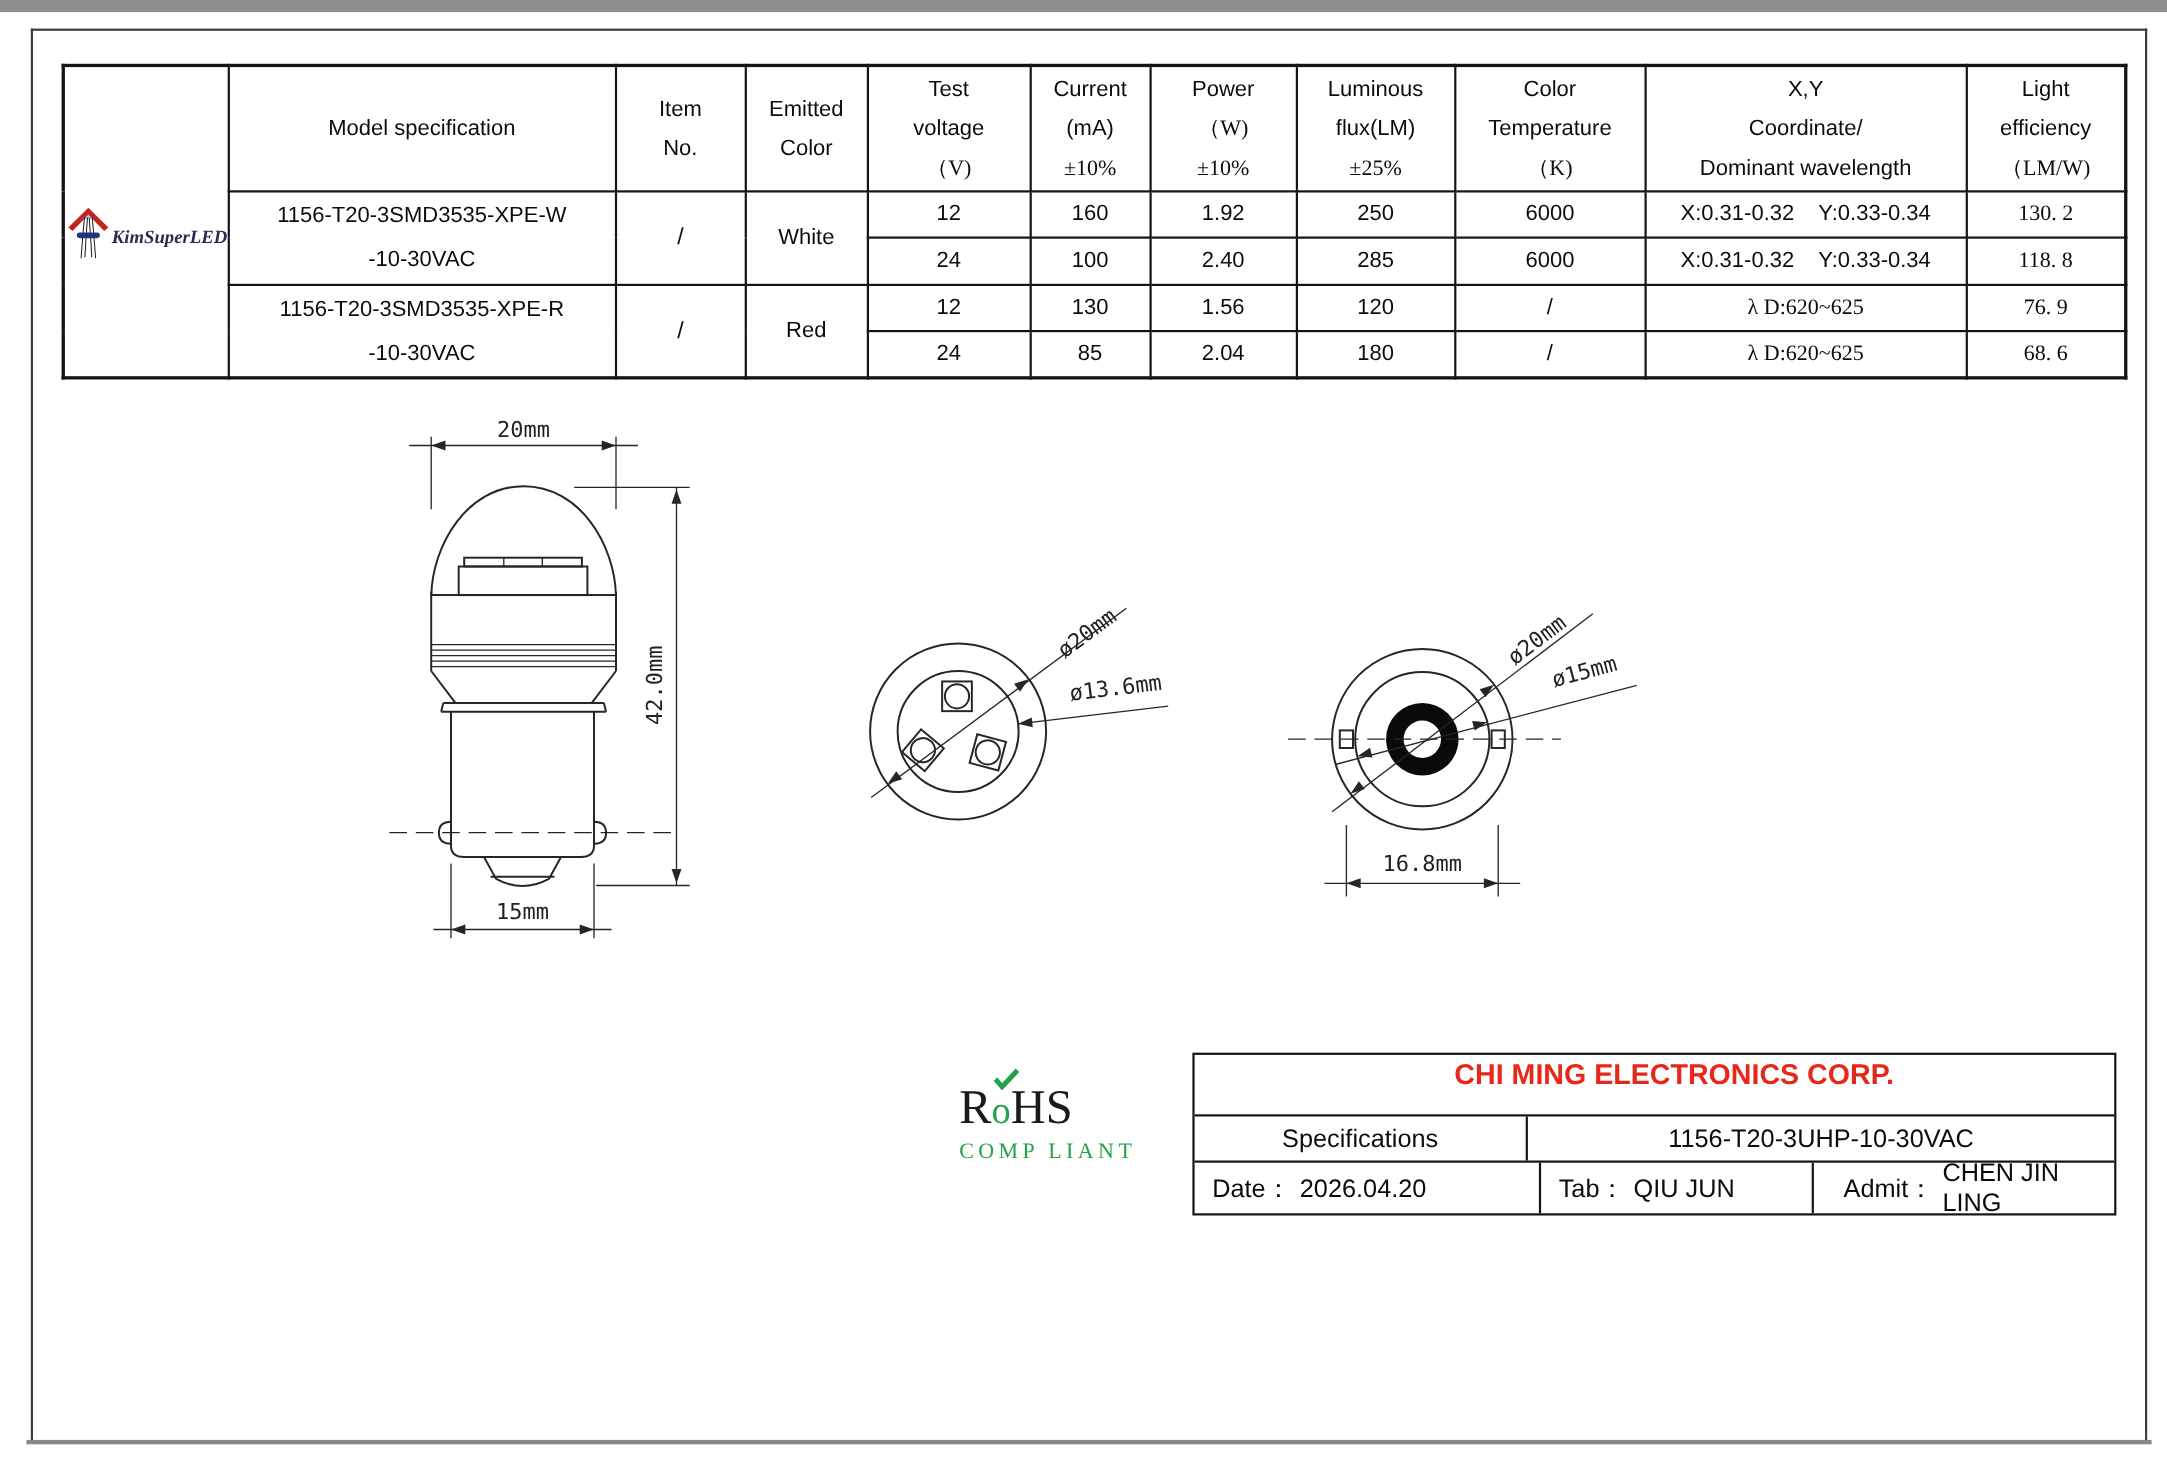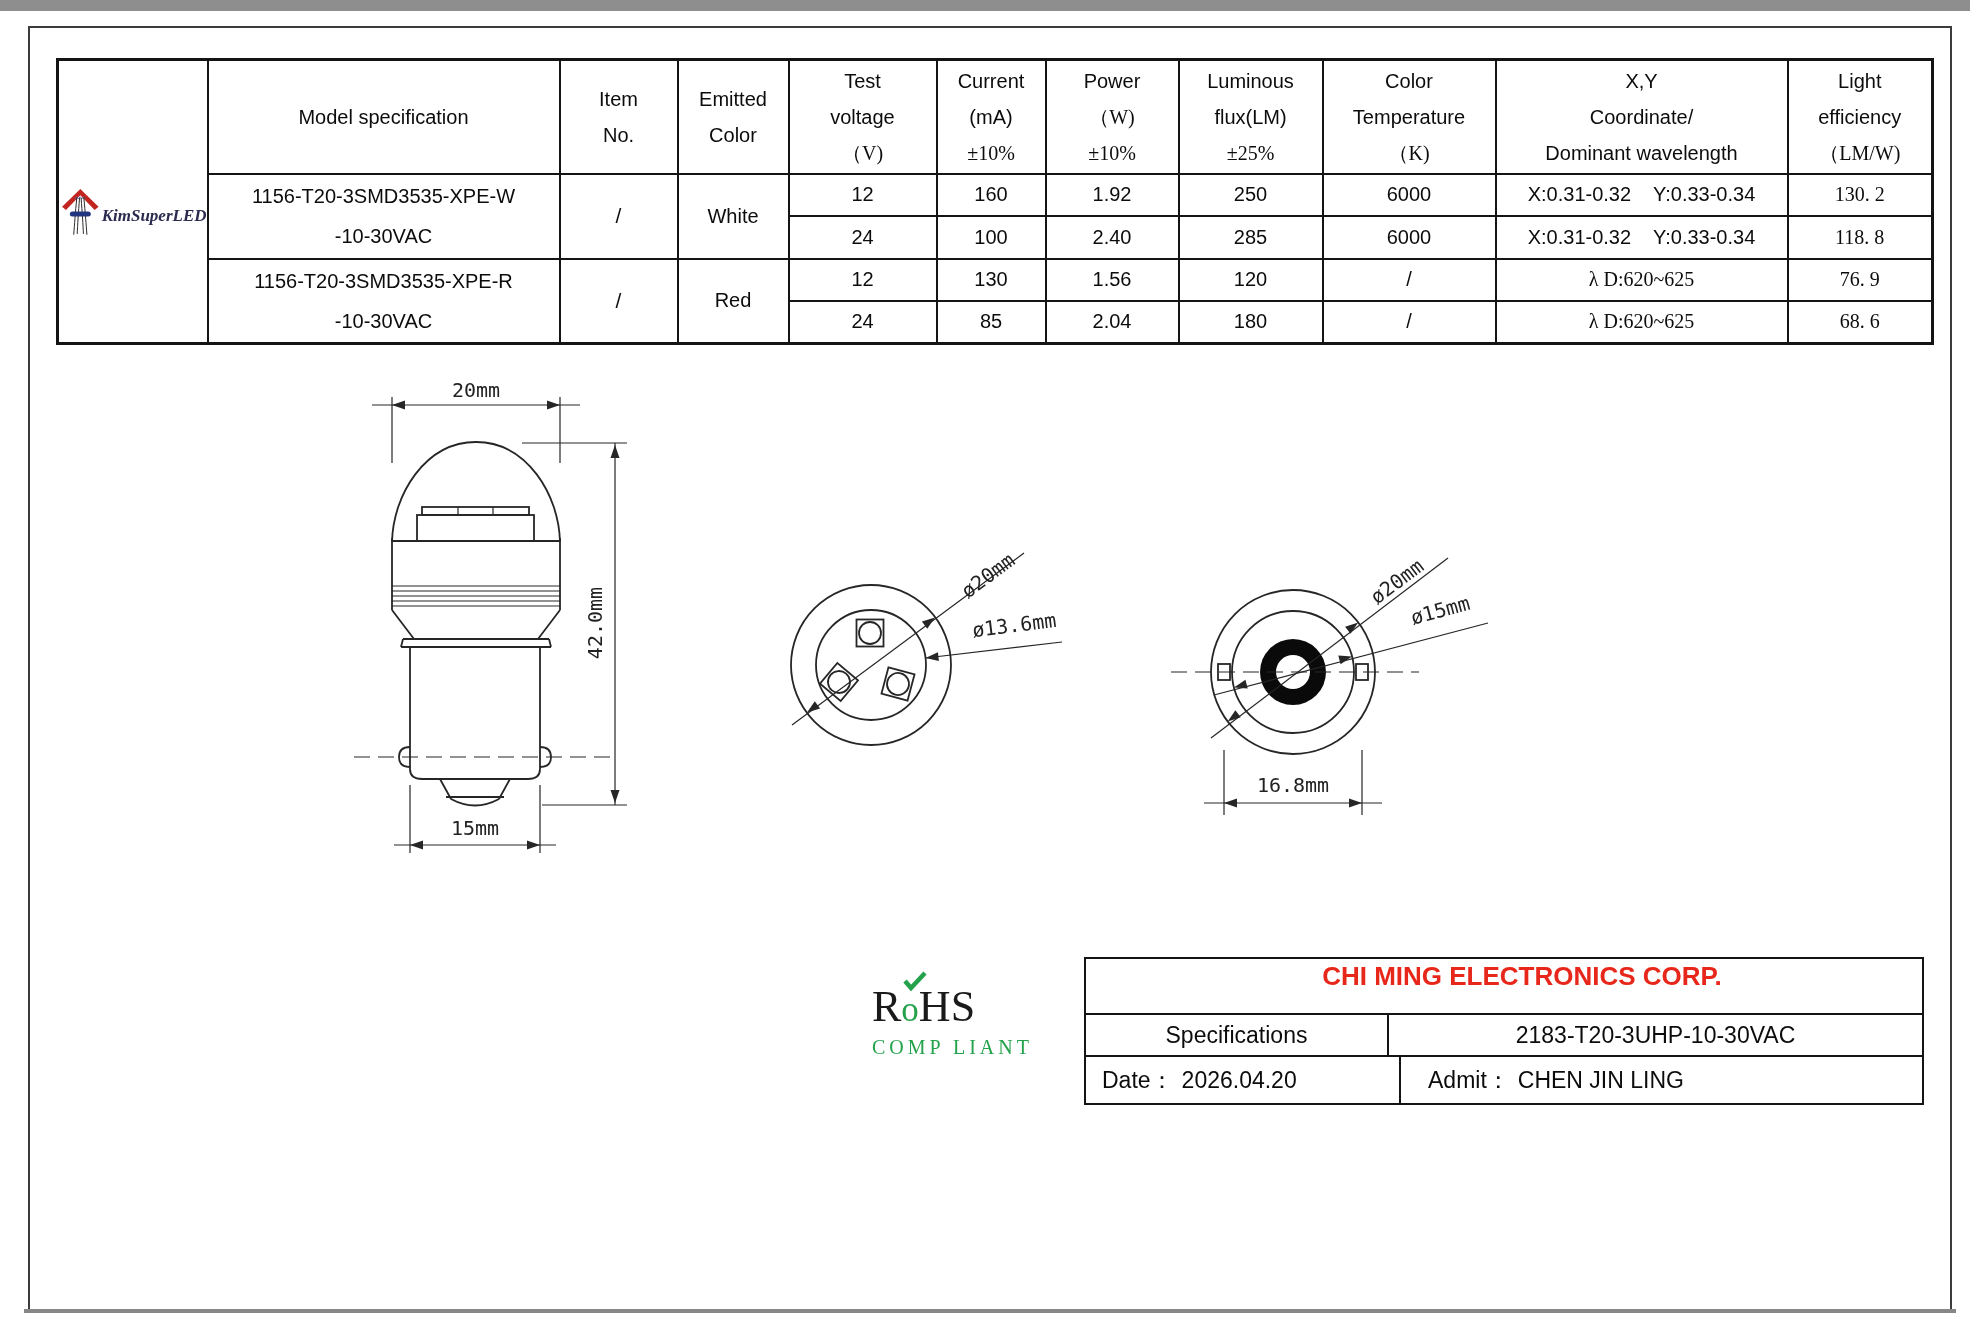--- a/index.html
+++ b/index.html
@@ -290,26 +290,30 @@
     </div>
     <div class="rohs-line2">COMP LIANT</div>
   </div>
 
   <div class="tb">
     <div class="tb-row">
       <div class="tb-cell tb-company" style="color:#e8271b;padding-left:36px;">CHI MING ELECTRONICS CORP.</div>
     </div>
     <div class="tb-row tb-r2">
       <div class="tb-cell" style="width:301px;">Specifications</div>
-      <div class="tb-cell" style="flex:1;">2183-T20-3UHP-10-30VAC</div>
+      <div class="tb-cell" style="flex:1;">1156-T20-3UHP-10-30VAC</div>
     </div>
     <div class="tb-row tb-r3">
       <div class="tb-cell tb-left" style="width:297px;">
         <span class="lblgap">Date：</span>
         <span>2026.04.20</span>
+      </div>
+      <div class="tb-cell tb-left" style="width:230px;">
+        <span class="lblgap">Tab：</span>
+        <span>QIU JUN</span>
       </div>
       <div class="tb-cell tb-left" style="flex:1;padding-left:27px;">
         <span class="lblgap">Admit：</span>
         <span>CHEN JIN LING</span>
       </div>
     </div>
   </div>
 </div>
 
 </body></html>

